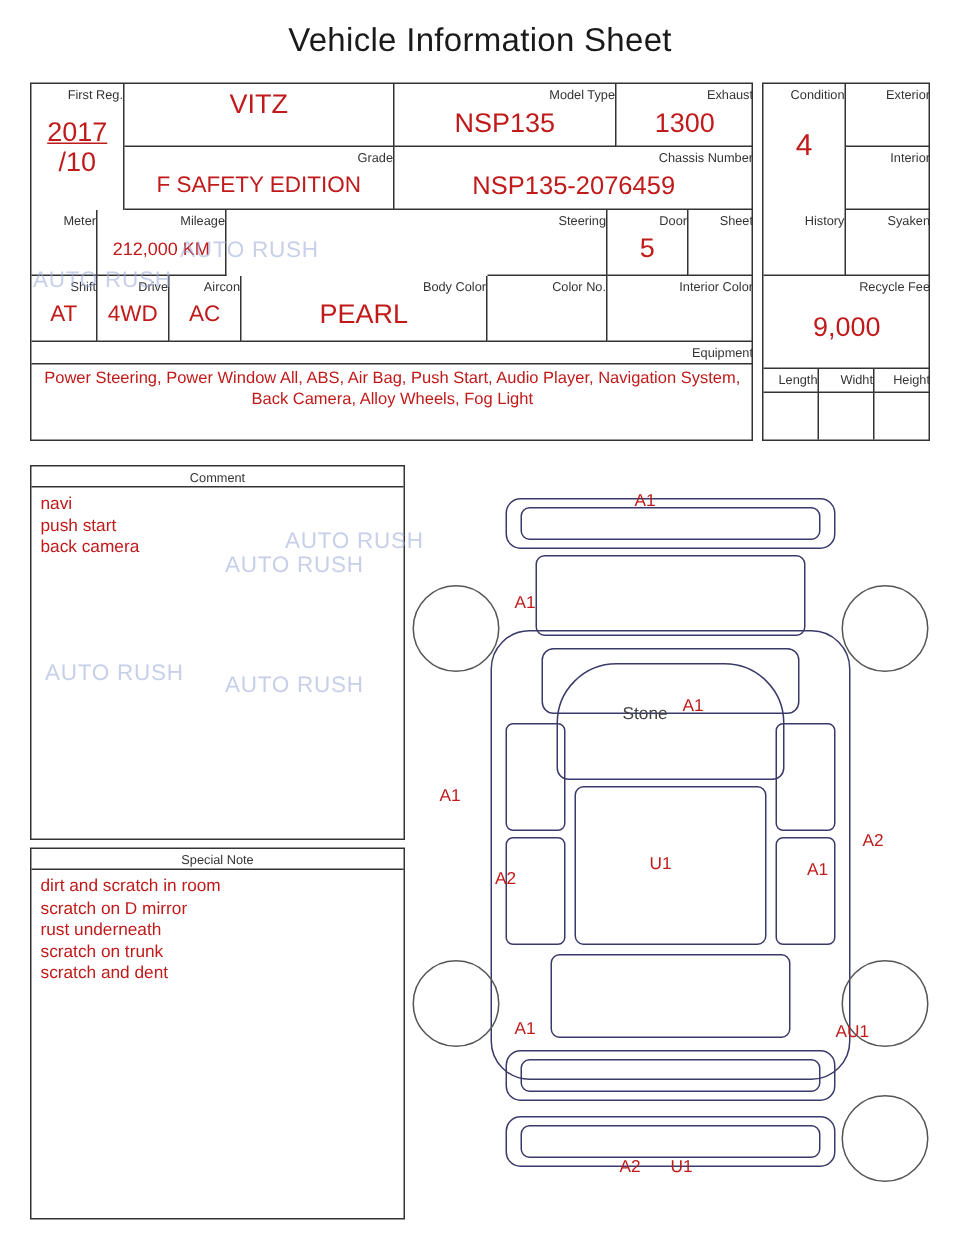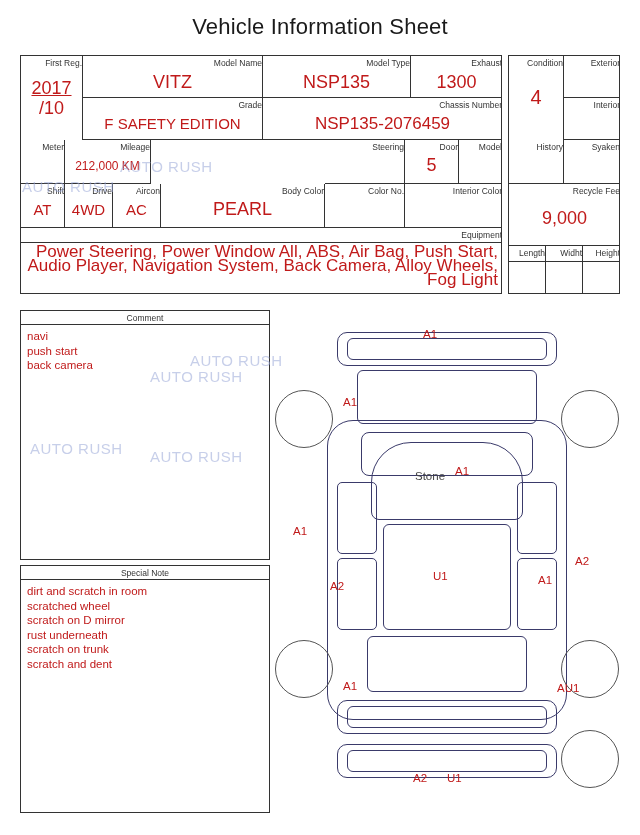--- a/index.html
+++ b/index.html
@@ -122,43 +122,42 @@
   .footer {
     position: absolute;
     left: 20px;
     top: 816px;
     width: 600px;
     font-size: 9.5px;
     color: #222;
   }
   .eqrow {
     padding: 2px 4px;
-    font-size: 17px;
+    font-size: 11px;
     color: #c01a1a;
     line-height: 14px;
-    text-align: right;
+    text-align: center;
   }
 </style>
 </head>
 <body>
 
 <div class="sheet">
 
   <div class="title">Vehicle Information Sheet</div>
 
   <div class="tbl">
 
     <div class="bx" style="left:0;top:0;width:62px;height:84px;border-bottom:none;">
       <div class="lbl">First Reg.</div>
       <div class="val big" style="margin-top:10px;text-decoration:underline;">2017</div>
       <div class="val big">/10</div>
     </div>
 
     <div class="bx" style="left:62px;top:0;width:180px;height:42px;">
-      <div class="lbl">Model Name</div>
       <div class="val big" style="margin-top:4px;">VITZ</div>
     </div>
 
     <div class="bx" style="left:242px;top:0;width:148px;height:42px;">
       <div class="lbl">Model Type</div>
       <div class="val big" style="margin-top:4px;">NSP135</div>
     </div>
 
     <div class="bx nr" style="left:390px;top:0;width:91px;height:42px;">
       <div class="lbl">Exhaust</div>
@@ -185,21 +184,21 @@
     </div>
     <div class="bx" style="left:304px;top:84px;width:80px;height:44px;">
       <div class="lbl">Steering</div>
       <div class="val small"></div>
     </div>
     <div class="bx" style="left:384px;top:84px;width:54px;height:44px;">
       <div class="lbl">Door</div>
       <div class="val big" style="margin-top:3px;">5</div>
     </div>
     <div class="bx nr" style="left:438px;top:84px;width:43px;height:44px;">
-      <div class="lbl">Model</div>
+      <div class="lbl">Sheet</div>
       <div class="val small"></div>
     </div>
 
     <div class="bx" style="left:0;top:128px;width:44px;height:44px;">
       <div class="lbl">Shift</div>
       <div class="val" style="margin-top:5px;">AT</div>
     </div>
     <div class="bx" style="left:44px;top:128px;width:48px;height:44px;">
       <div class="lbl">Drive</div>
       <div class="val" style="margin-top:5px;">4WD</div>
@@ -284,21 +283,20 @@
       <div>navi</div>
       <div>push start</div>
       <div>back camera</div>
     </div>
   </div>
 
   <div class="special">
     <div class="sechdr">Special Note</div>
     <div class="lines">
       <div>dirt and scratch in room</div>
-      <div>scratched wheel</div>
       <div>scratch on D mirror</div>
       <div>rust underneath</div>
       <div>scratch on trunk</div>
       <div>scratch and dent</div>
     </div>
   </div>
 
   <div class="wm" style="left:120px;top:158px;">AUTO RUSH</div>
   <div class="wm" style="left:22px;top:178px;">AUTO RUSH</div>
   <div class="wm" style="left:190px;top:352px;">AUTO RUSH</div>

